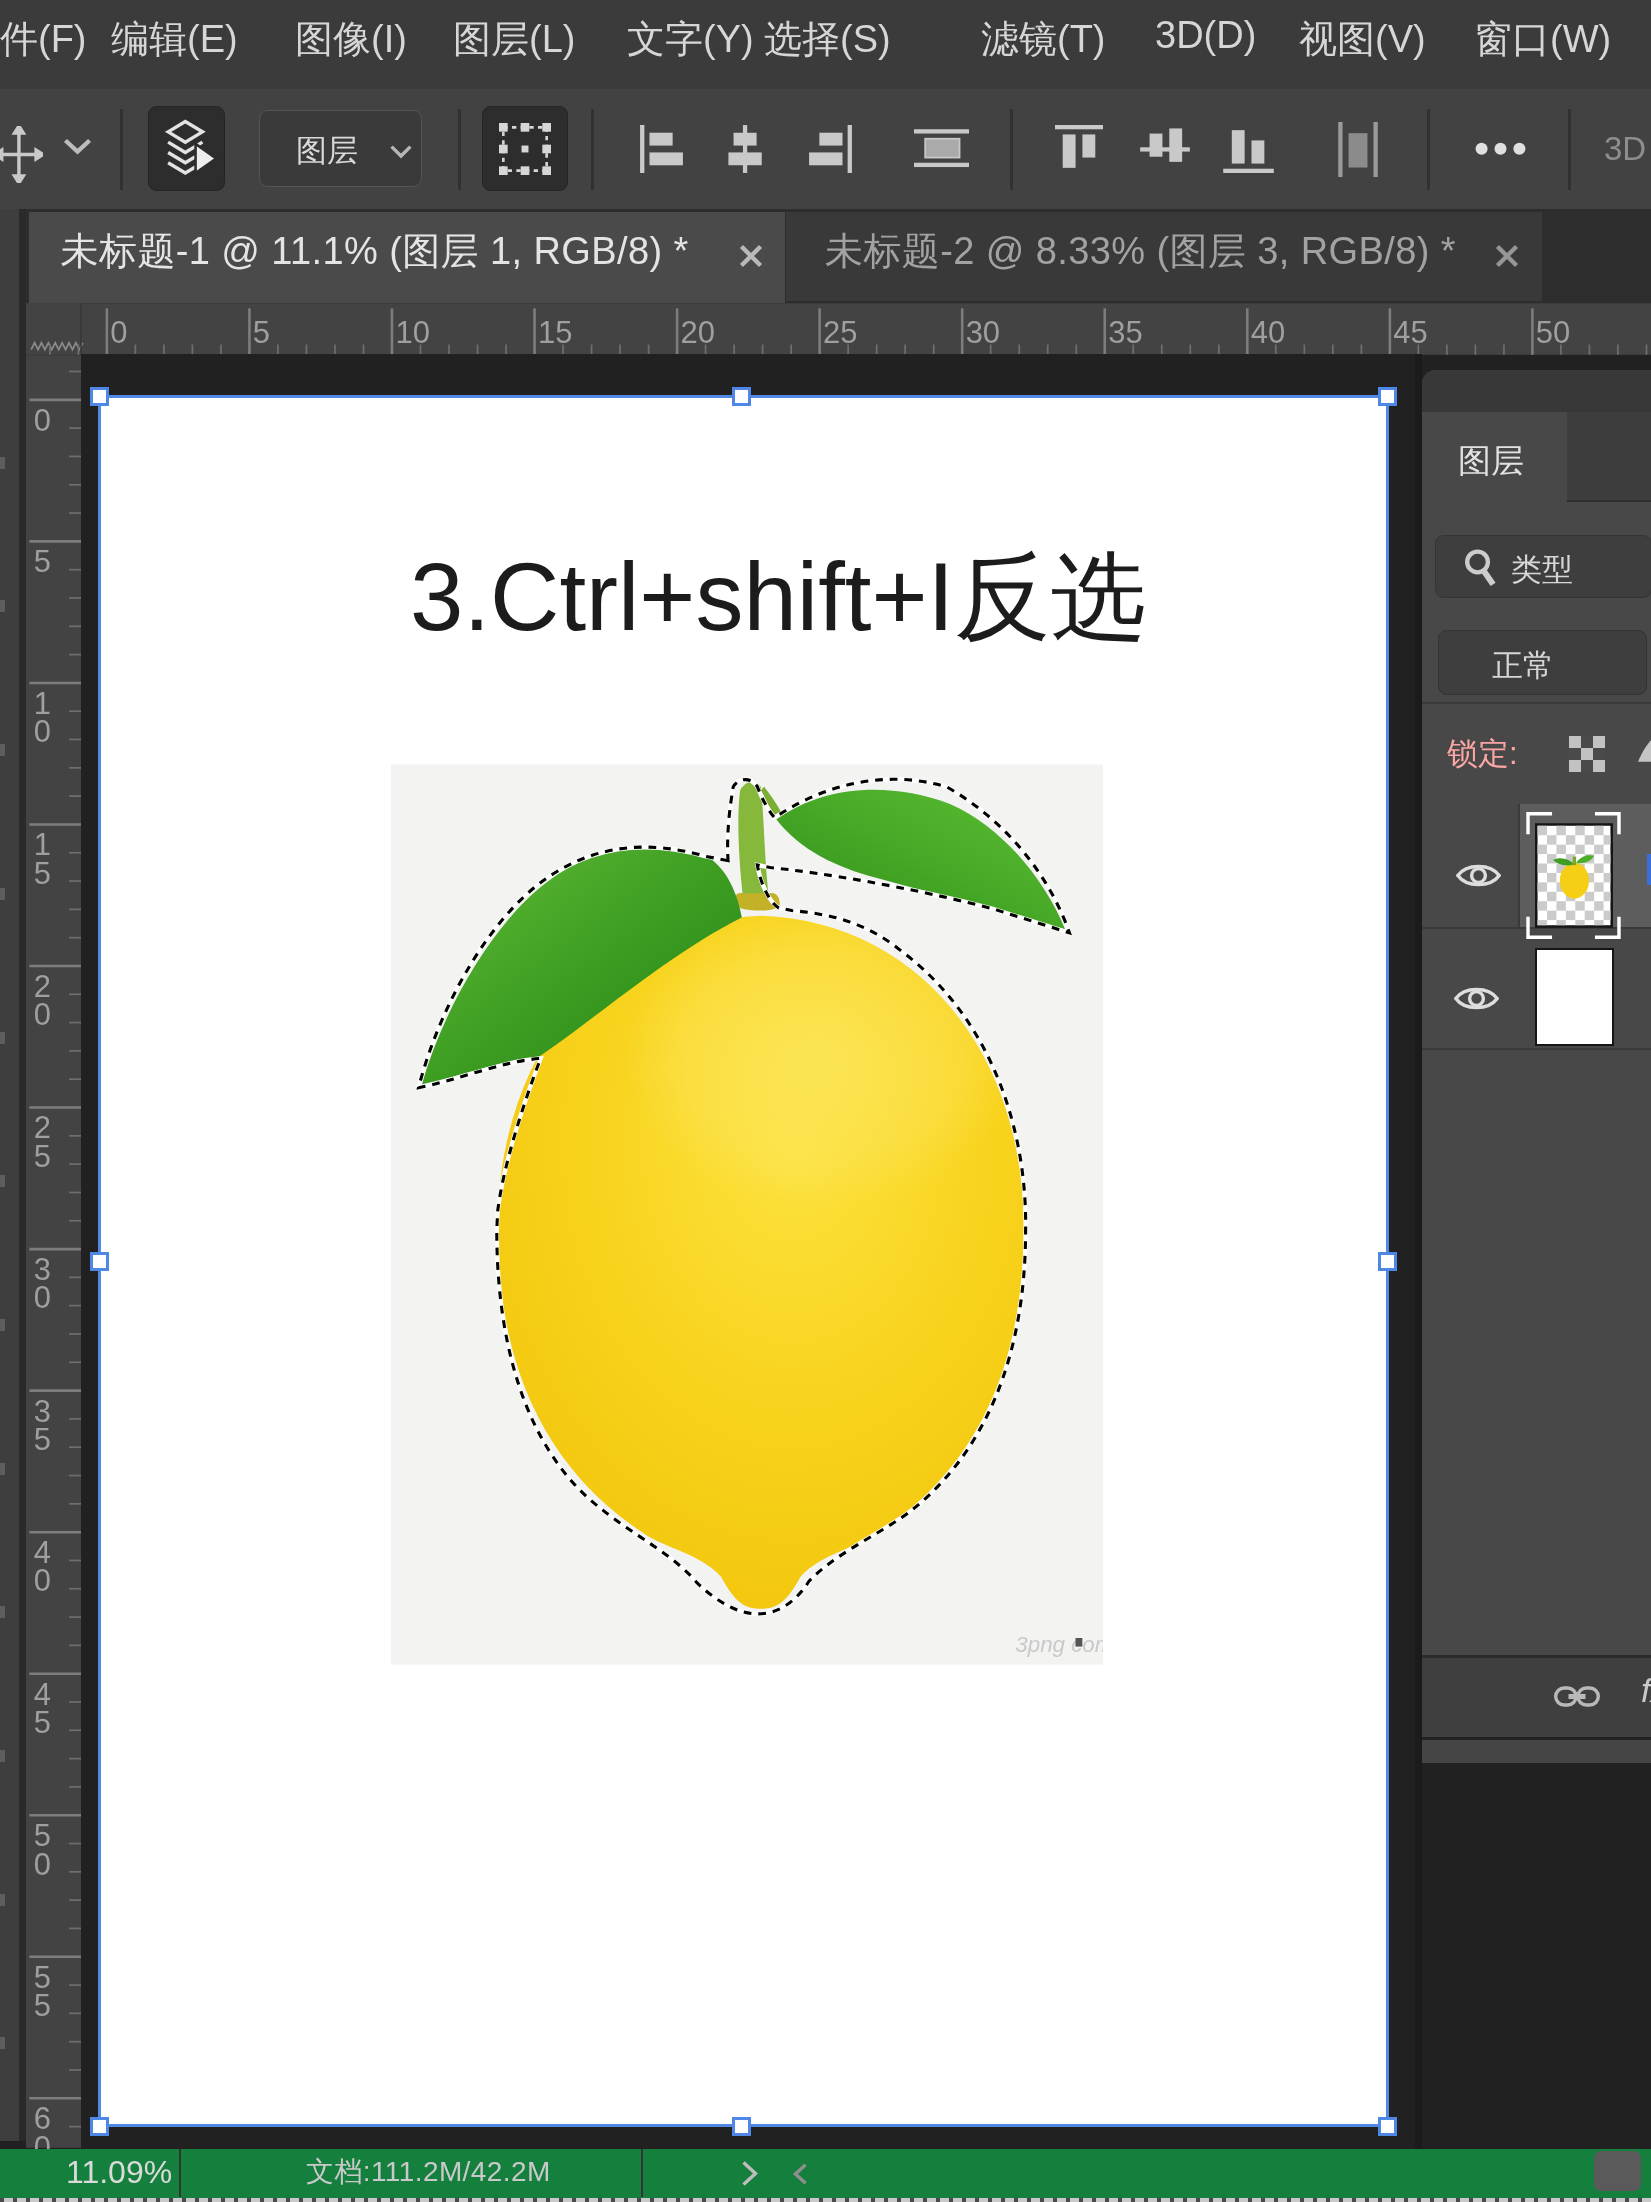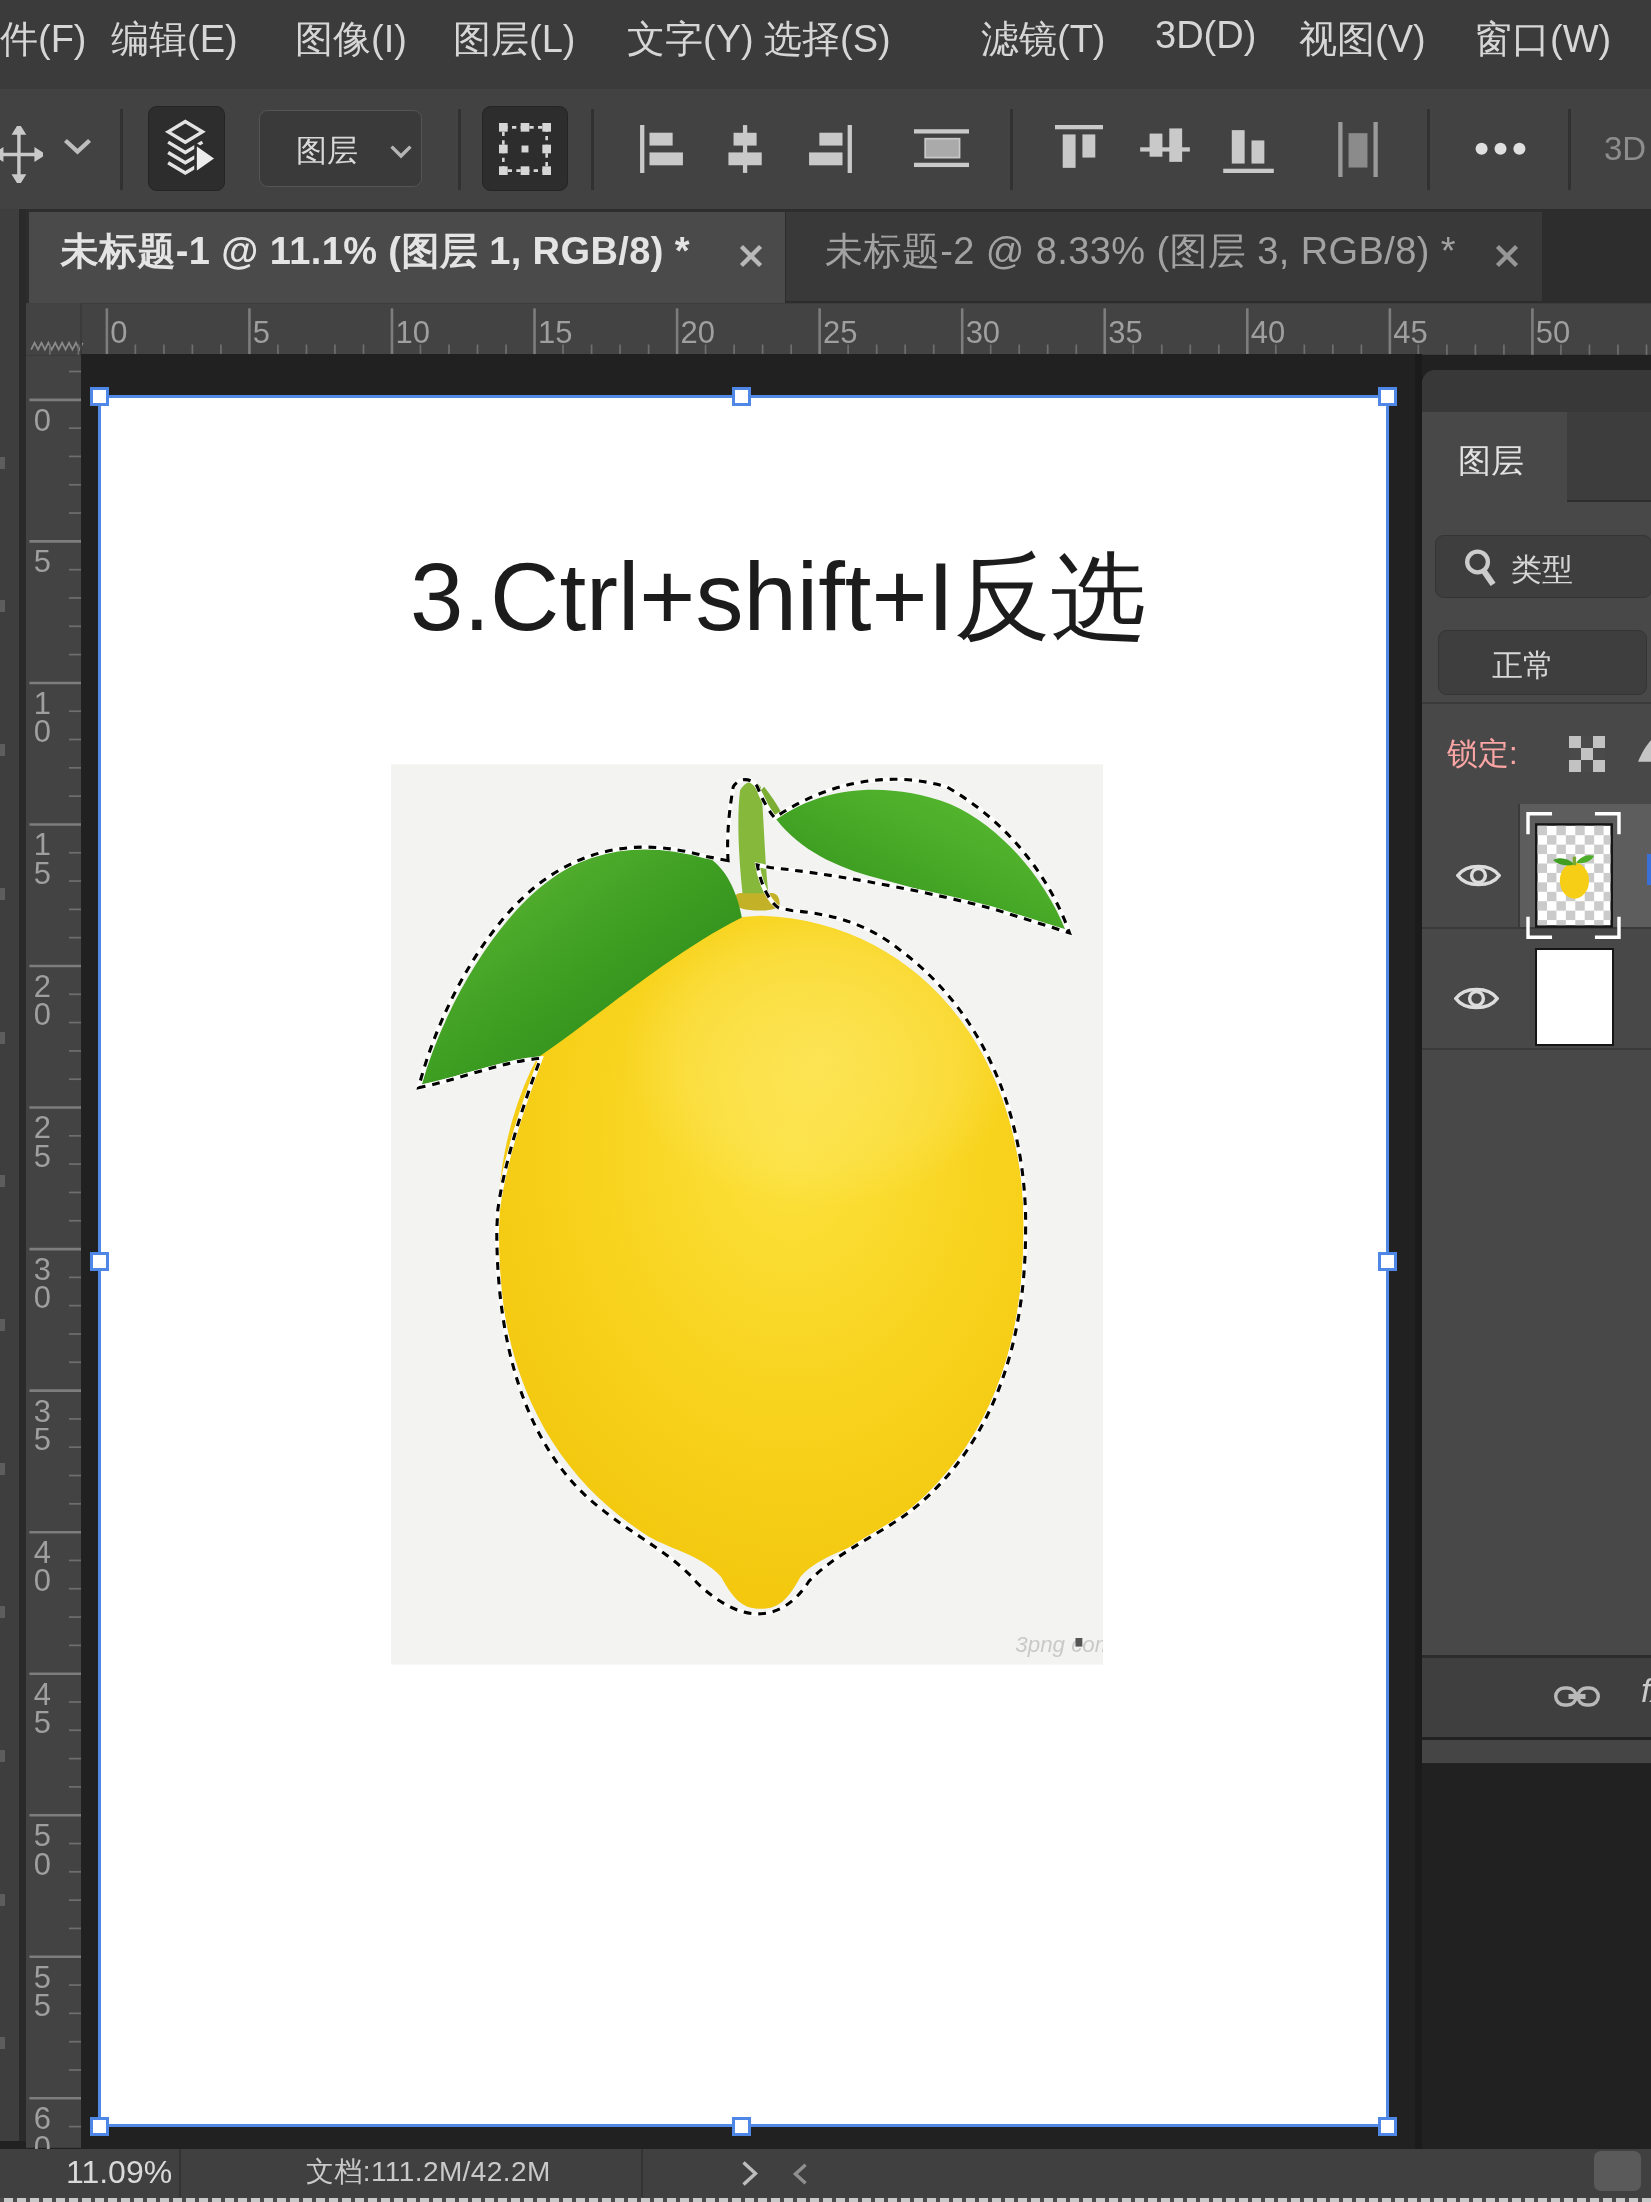--- a/index.html
+++ b/index.html
@@ -149,21 +149,21 @@
     <div class="abs" style="left:0;top:1254px;width:5.2px;height:12px;background:#5d5d5d;"></div>
     <div class="abs" style="left:0;top:1397px;width:5.2px;height:12px;background:#5d5d5d;"></div>
     <div class="abs" style="left:0;top:1541px;width:5.2px;height:12px;background:#5d5d5d;"></div>
     <div class="abs" style="left:0;top:1685px;width:5.2px;height:12px;background:#5d5d5d;"></div>
     <div class="abs" style="left:0;top:1828px;width:5.2px;height:12px;background:#5d5d5d;"></div>
   </div>
 <div class="abs" style="left:19px;top:209px;width:6.9px;height:1932px;background:#2a2a2a;"></div>
 
 <div class="abs" id="tabbar" style="left:26px;top:209px;width:1626px;height:94px;background:#2d2d2d;">
   <div class="abs" style="left:2.6px;top:2.6px;width:756px;height:91px;background:#4a4a4a;color:#e4e4e4;font-size:38px;letter-spacing:0.4px;">
-    <span class="abs" style="left:32px;top:14.6px;font-weight:bold;">未标题-1 @ 11.1% (图层 1, RGB/8) *</span>
+    <span class="abs" style="left:32px;top:14.6px;">未标题-1 @ 11.1% (图层 1, RGB/8) *</span>
     <svg class="abs" style="left:709px;top:31px;" width="26" height="26" viewBox="0 0 30 30">
         <path d="M4 4 L26 26 M26 4 L4 26" stroke="#b9b9b9" stroke-width="5"></path>
       </svg>
   </div>
   <div class="abs" style="left:759px;top:2.6px;width:757px;height:89px;background:#393939;color:#a2a2a2;font-size:38px;letter-spacing:0.4px;border-left:1.7px solid #2d2d2d;">
     <span class="abs" style="left:39px;top:14.6px;">未标题-2 @ 8.33% (图层 3, RGB/8) *</span>
     <svg class="abs" style="left:708px;top:31px;" width="26" height="26" viewBox="0 0 30 30">
         <path d="M4 4 L26 26 M26 4 L4 26" stroke="#969696" stroke-width="5"></path>
       </svg>
   </div>
@@ -547,21 +547,21 @@
       <rect x="2" y="7" width="24" height="20" rx="10"></rect>
       <rect x="28" y="7" width="24" height="20" rx="10"></rect>
       <line x1="17" y1="17" x2="37" y2="17" stroke-width="6"></line>
     </g>
   </svg>
   <span class="abs" style="left:219px;top:1301px;font-size:34px;color:#c9c9c9;font-style:italic;">fx</span>
   <div class="abs" style="left:0;top:1367px;width:230px;height:2.6px;background:#222222;"></div>
   <div class="abs" style="left:0;top:1370px;width:230px;height:23px;background:#454545;"></div>
 </div>
 
-<div class="abs" id="statusbar" style="left:0;top:2149px;width:1652px;height:53px;background:#404040;">
+<div class="abs" id="statusbar" style="left:0;top:2149px;width:1652px;height:53px;background:#15803d;">
   <span class="abs" style="left:66px;top:5.2px;font-size:32px;color:#dadada;">11.09%</span>
   <div class="abs" style="left:179px;top:0;width:1.7px;height:48px;background:#333333;"></div>
   <span class="abs" style="left:306px;top:4.3px;font-size:28px;color:#c9c9c9;letter-spacing:0.4px;">文档:111.2M/42.2M</span>
   <div class="abs" style="left:641px;top:0;width:1.7px;height:48px;background:#333333;"></div>
   <svg class="abs" style="left:740px;top:10.3px;" width="19" height="29" viewBox="0 0 22 34">
       <path d="M4 4 L18 17 L4 30" stroke="#bdbdbd" stroke-width="4" fill="none"></path>
     </svg>
   <svg class="abs" style="left:792px;top:12px;" width="17" height="26" viewBox="0 0 20 30">
       <path d="M16 4 L4 15 L16 26" stroke="#8f8f8f" stroke-width="4" fill="none"></path>
     </svg>

